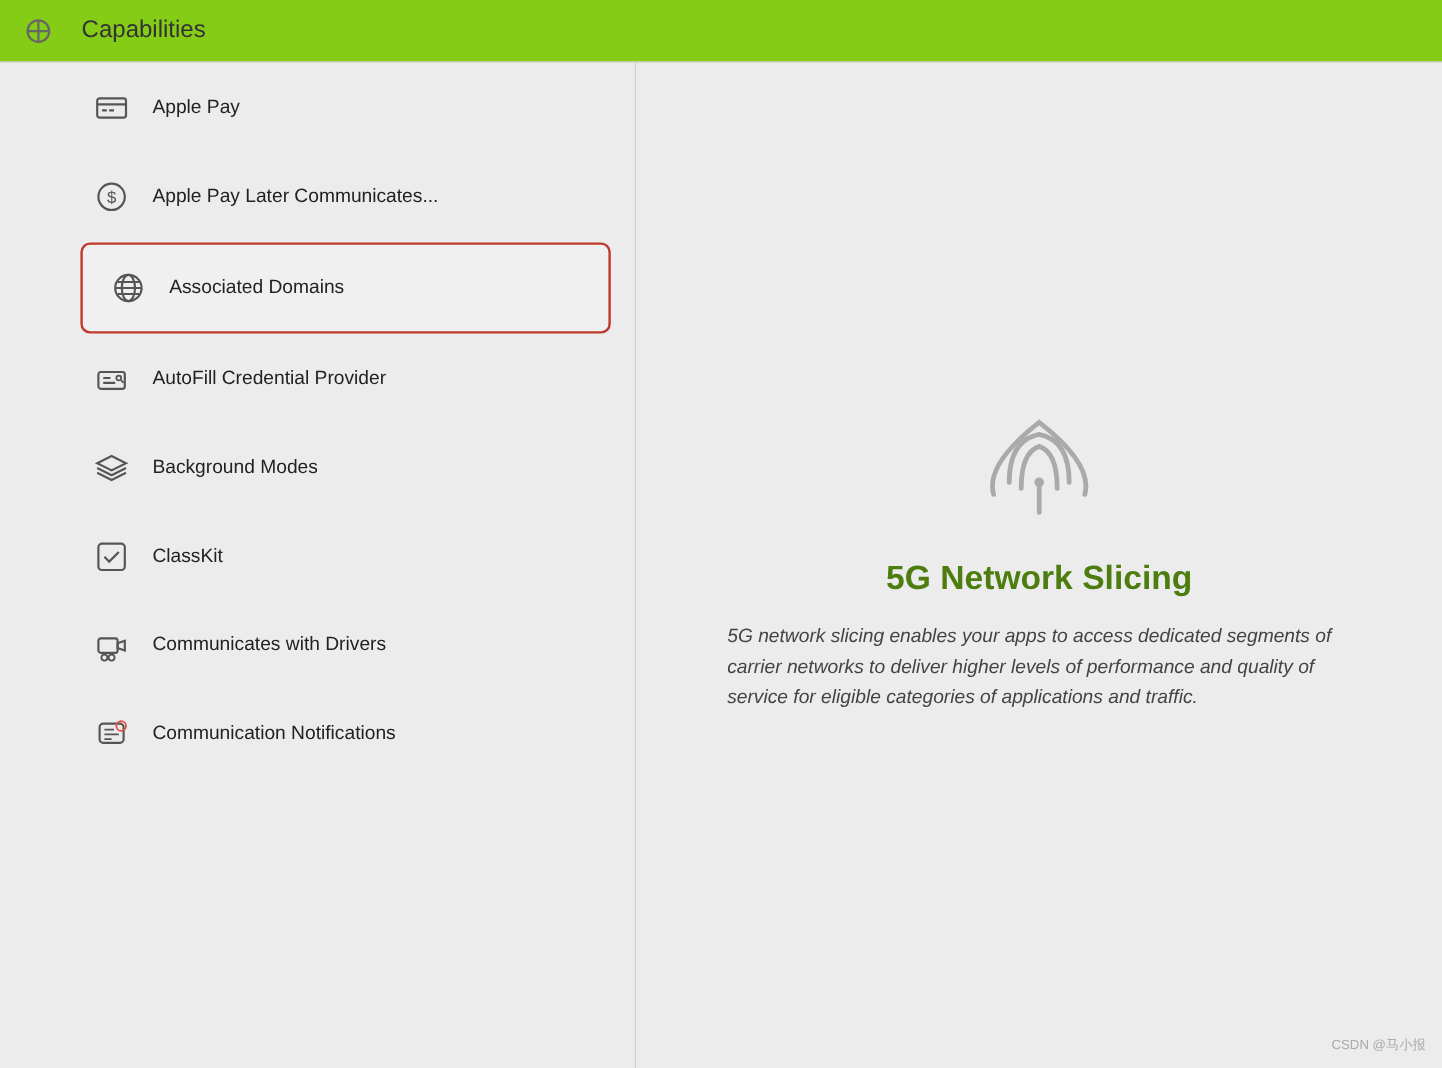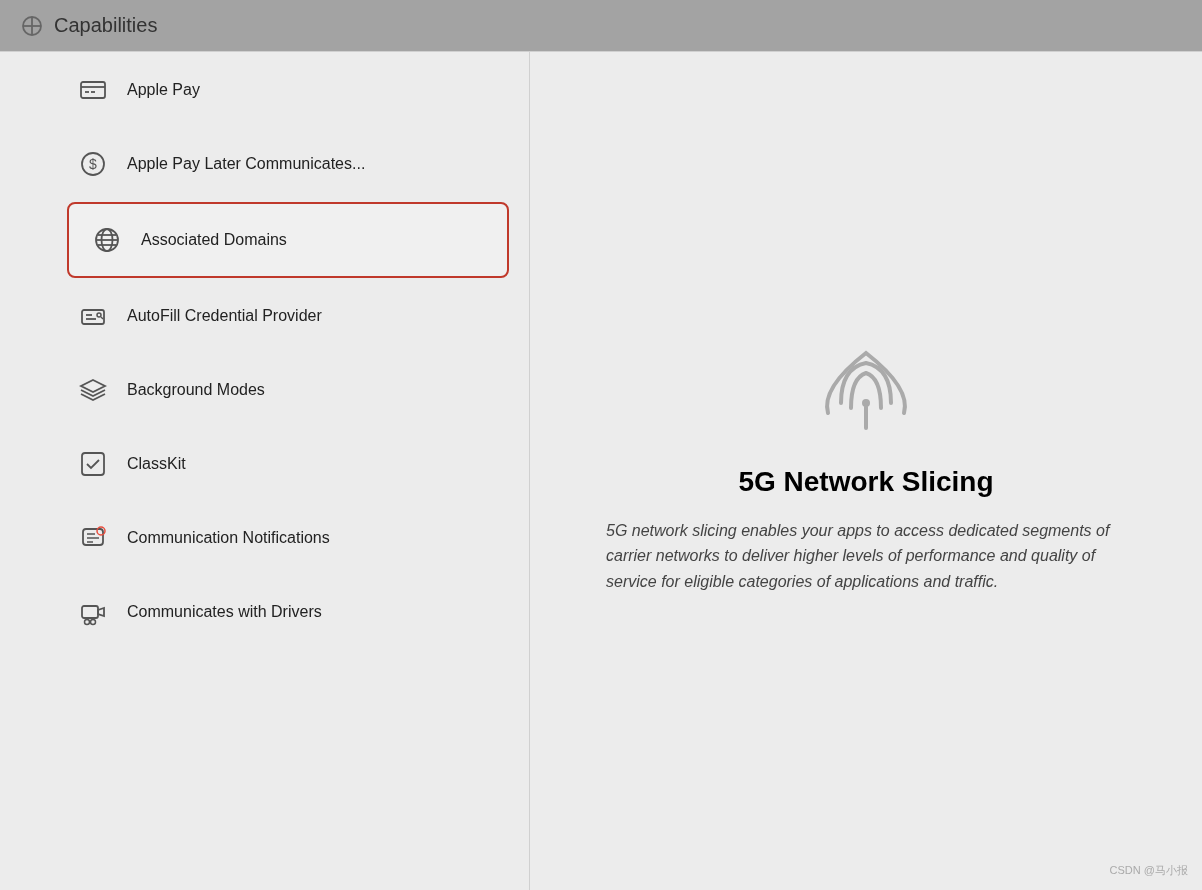--- a/index.html
+++ b/index.html
@@ -15,23 +15,24 @@
       font-family: -apple-system, BlinkMacSystemFont, "SF Pro Text", "Helvetica Neue", Arial, sans-serif;
       overflow: hidden;
       display: flex;
       flex-direction: column;
     }
 
     .title-bar {
       display: flex;
       align-items: center;
       padding: 14px 20px;
-      background-color: #a3a3a3;
+      background-color: #84cc16;
       border-bottom: 1px solid #d0d0d0;
       height: 52px;
+      gap: 14px;
     }
 
     .title-bar-icon {
       width: 24px;
       height: 24px;
       margin-right: 10px;
       color: #666;
       display: flex;
       align-items: center;
       justify-content: center;
@@ -118,21 +119,21 @@
     }
 
     .detail-icon {
       margin-bottom: 24px;
       color: #999;
     }
 
     .detail-title {
       font-size: 28px;
       font-weight: 700;
-      color: #000000;
+      color: #4d7c0f;
       margin-bottom: 20px;
       text-align: center;
     }
 
     .detail-description {
       font-size: 16px;
       color: #444;
       line-height: 1.6;
       text-align: left;
       max-width: 520px;
@@ -236,42 +237,42 @@
           <rect x="3" y="3" width="22" height="22" rx="3" stroke="#555" stroke-width="1.8"></rect>
           <polyline points="8,14 12,18 20,10" stroke="#555" stroke-width="1.8" fill="none"></polyline>
         </svg>
       </div>
       <span class="sidebar-item-label">ClassKit</span>
     </div>
 
     <div class="sidebar-item">
       <div class="sidebar-item-icon">
         <svg viewBox="0 0 28 28">
+          <rect x="3" y="8" width="16" height="12" rx="2" stroke="#555" stroke-width="1.8"></rect>
+          <path d="M19 12 L25 10 L25 18 L19 16 Z" stroke="#555" stroke-width="1.8" fill="none"></path>
+          <circle cx="8" cy="24" r="2.5" stroke="#555" stroke-width="1.5"></circle>
+          <circle cx="14" cy="24" r="2.5" stroke="#555" stroke-width="1.5"></circle>
+        </svg>
+      </div>
+      <span class="sidebar-item-label">Communicates with Drivers</span>
+    </div>
+
+    <div class="sidebar-item">
+      <div class="sidebar-item-icon">
+        <svg viewBox="0 0 28 28">
           <rect x="4" y="5" width="20" height="16" rx="3" stroke="#555" stroke-width="1.8"></rect>
           <circle cx="22" cy="7" r="4" stroke="#e74c3c" stroke-width="1.5" fill="none"></circle>
           <line x1="8" y1="10" x2="16" y2="10" stroke="#555" stroke-width="1.5"></line>
           <line x1="8" y1="14" x2="20" y2="14" stroke="#555" stroke-width="1.5"></line>
           <line x1="8" y1="18" x2="14" y2="18" stroke="#555" stroke-width="1.5"></line>
         </svg>
       </div>
       <span class="sidebar-item-label">Communication Notifications</span>
     </div>
 
-    <div class="sidebar-item">
-      <div class="sidebar-item-icon">
-        <svg viewBox="0 0 28 28">
-          <rect x="3" y="8" width="16" height="12" rx="2" stroke="#555" stroke-width="1.8"></rect>
-          <path d="M19 12 L25 10 L25 18 L19 16 Z" stroke="#555" stroke-width="1.8" fill="none"></path>
-          <circle cx="8" cy="24" r="2.5" stroke="#555" stroke-width="1.5"></circle>
-          <circle cx="14" cy="24" r="2.5" stroke="#555" stroke-width="1.5"></circle>
-        </svg>
-      </div>
-      <span class="sidebar-item-label">Communicates with Drivers</span>
-    </div>
-
   </div>
 
   <div class="detail-panel">
     <div class="detail-icon">
       <svg class="signal-icon" viewBox="0 0 100 90" fill="none">
 
         <path d="M25 55 Q25 20 50 15 Q75 20 75 55" stroke="#aaa" stroke-width="4" fill="none" stroke-linecap="round"></path>
         <path d="M35 60 Q35 30 50 25 Q65 30 65 60" stroke="#aaa" stroke-width="4" fill="none" stroke-linecap="round"></path>
 
         <circle cx="50" cy="55" r="4" fill="#aaa"></circle>

